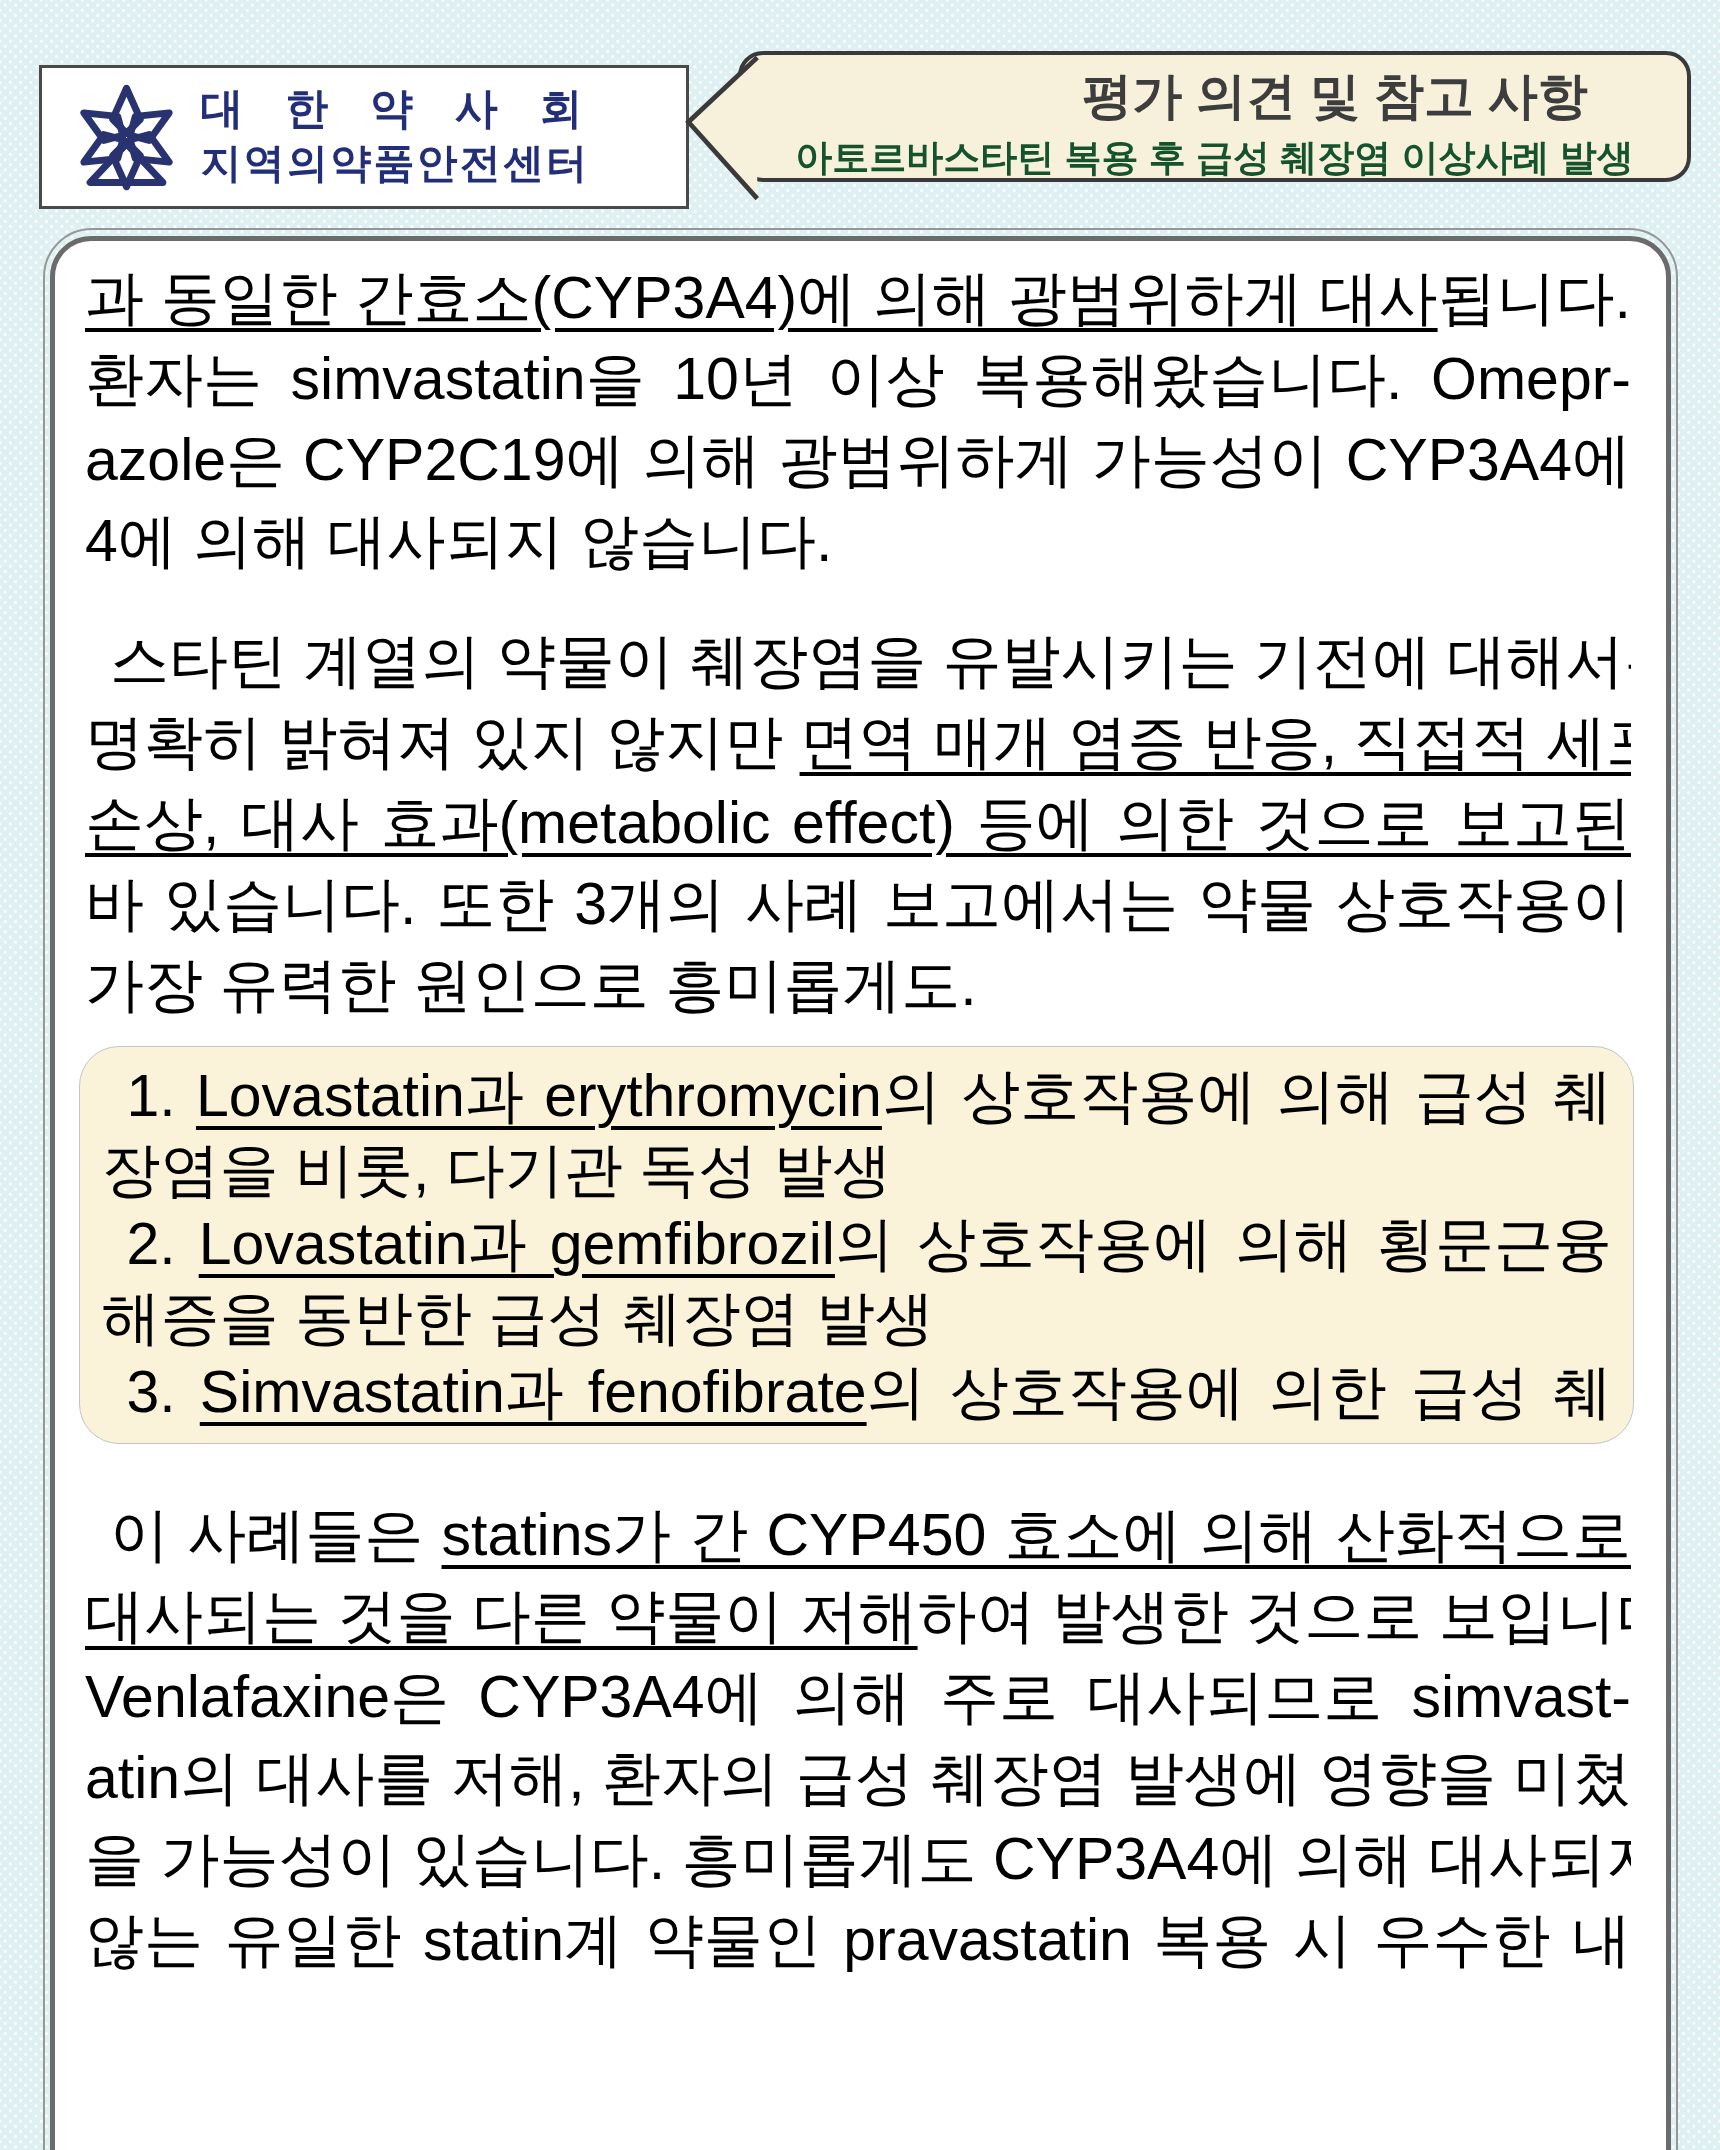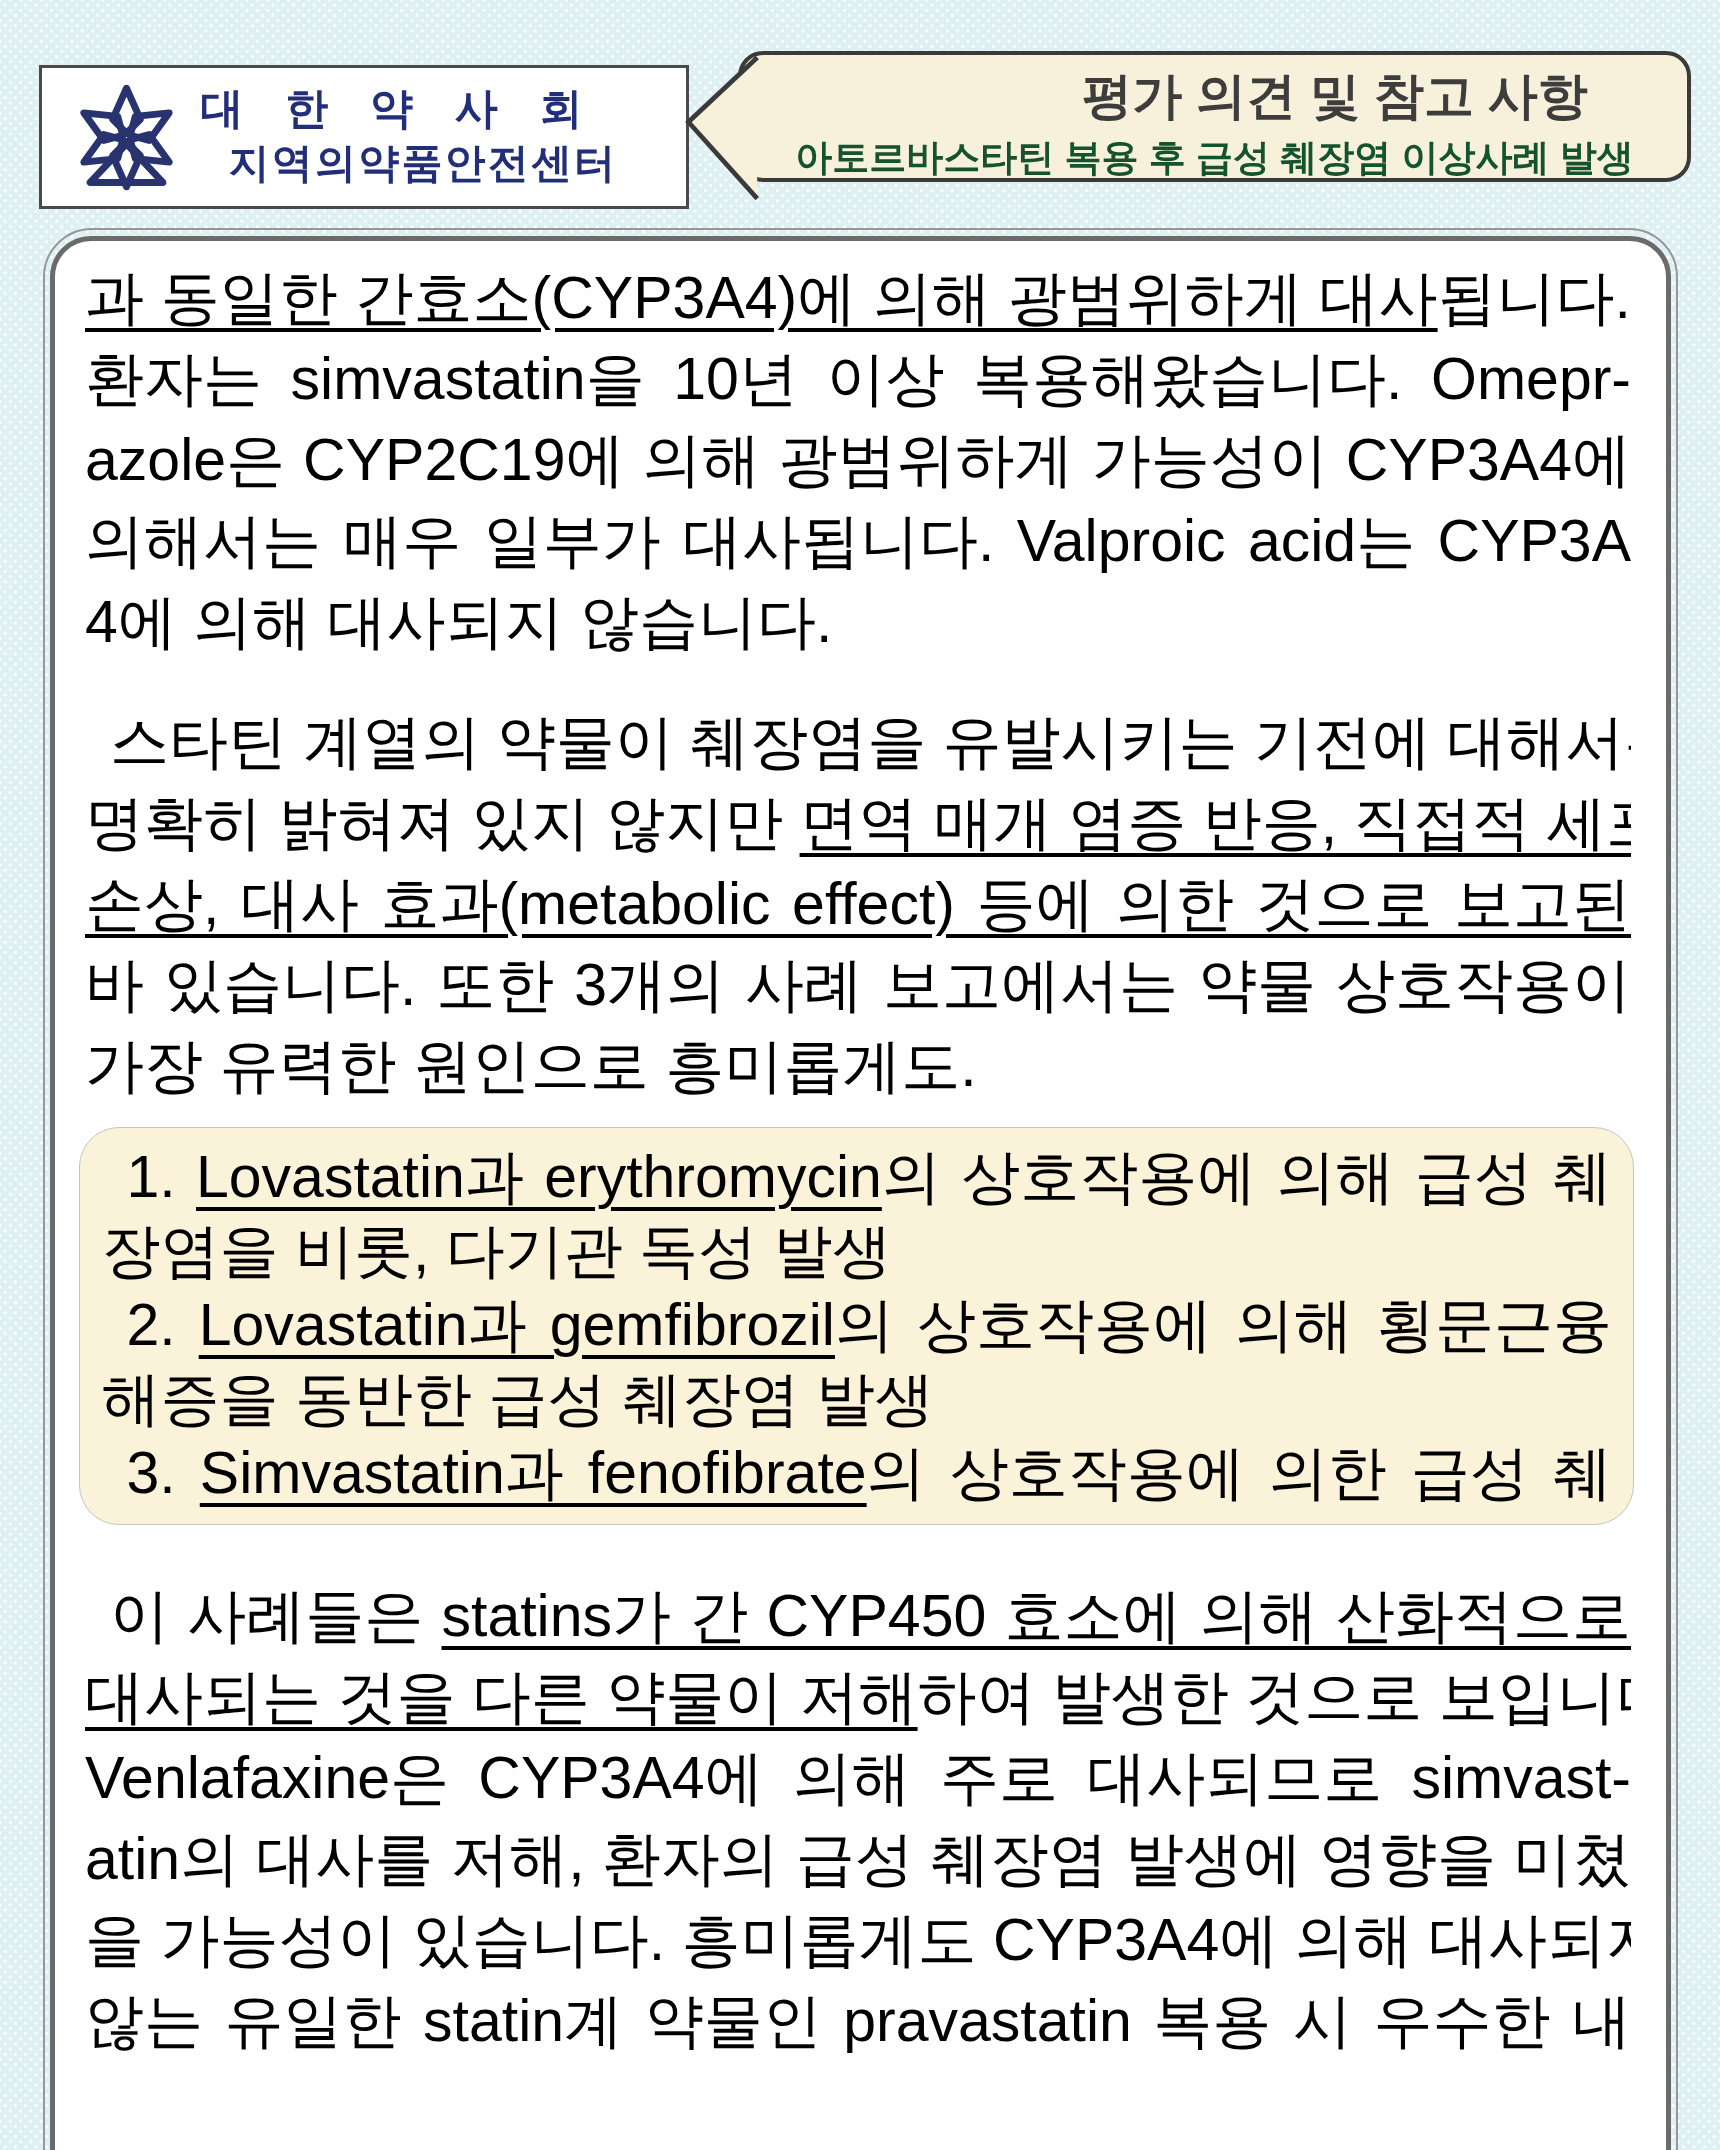--- a/index.html
+++ b/index.html
@@ -15,21 +15,21 @@
   }
   
   .logo-box{
     position:absolute;left:39px;top:65px;width:650px;height:144px;
     background:#ffffff;border:3px solid #4a4a4a;box-sizing:border-box;
     display:flex;align-items:center;z-index:2;
   }
   .logo-icon{width:107px;height:113px;margin-left:31px;color:#293370;flex:0 0 auto;}
   .logo-text{margin-left:20.6px;color:#232e78;}
   .logo-org{font-size:43px;font-weight:bold;letter-spacing:15.5px;line-height:52px;font-family:"Liberation Serif",serif;white-space:nowrap;}
-  .logo-center{font-size:41px;font-weight:bold;letter-spacing:2.2px;line-height:57px;white-space:nowrap;margin-left:28px;}
+  .logo-center{font-size:41px;font-weight:bold;letter-spacing:2.2px;line-height:57px;white-space:nowrap;}
   
   .bubble{
     position:absolute;left:738px;top:51px;width:953px;height:131px;
     background:#f7f0da;border:4.3px solid #3a3a3a;border-radius:25px;
     box-sizing:border-box;z-index:2;
   }
   .bubble-tail{position:absolute;left:685px;top:54px;width:74px;height:148px;z-index:3;}
   .bubble-content{position:relative;z-index:4;}
   .bubble-title{margin-top:10.3px;padding-left:241px;text-align:center;font-size:50px;font-weight:bold;color:#3d3d3d;line-height:63px;white-space:nowrap;}
   .bubble-sub{margin-top:5.2px;text-align:center;font-size:37px;font-weight:bold;color:#14532d;line-height:50px;white-space:nowrap;}
@@ -106,21 +106,20 @@
 
   <div class="frame-outer"></div>
   <div class="frame-inner"></div>
 
   <div class="content">
 
     <div>
       <div class="tl"><u>과 동일한 간효소(CYP3A4)에 의해 광범위하게 대사</u><span>됩니다.</span></div>
       <div class="tl"><span>환자는 simvastatin을 10년 이상 복용해왔습니다. Omepr-</span></div>
       <div class="tl"><span>azole은 CYP2C19에 의해 광범위하게 가능성이 CYP3A4에</span></div>
-      <div class="tl"><span>의해서는 매우 일부가 대사됩니다. Valproic acid는 CYP3A</span></div>
       <div class="tl left"><span>4에 의해 대사되지 않습니다.</span></div>
     </div>
 
     <div class="p2">
       <div class="tl ind"><span>스타틴 계열의 약물이 췌장염을 유발시키는 기전에 대해서는</span></div>
       <div class="tl"><span>명확히 밝혀져 있지 않지만 </span><u>면역 매개 염증 반응, 직접적 세포</u></div>
       <div class="tl"><u>손상, 대사 효과(metabolic effect) 등에 의한 것으로 보고된</u></div>
       <div class="tl"><span>바 있습니다. 또한 3개의 사례 보고에서는 약물 상호작용이</span></div>
       <div class="tl left"><span>가장 유력한 원인으로 흥미롭게도.</span></div>
     </div>

